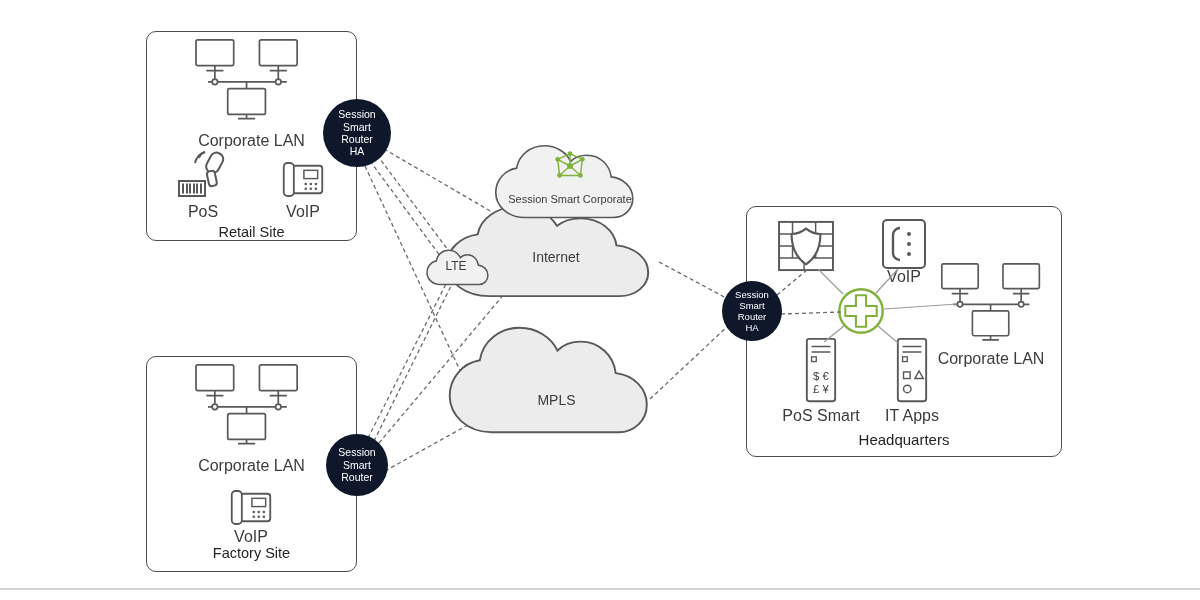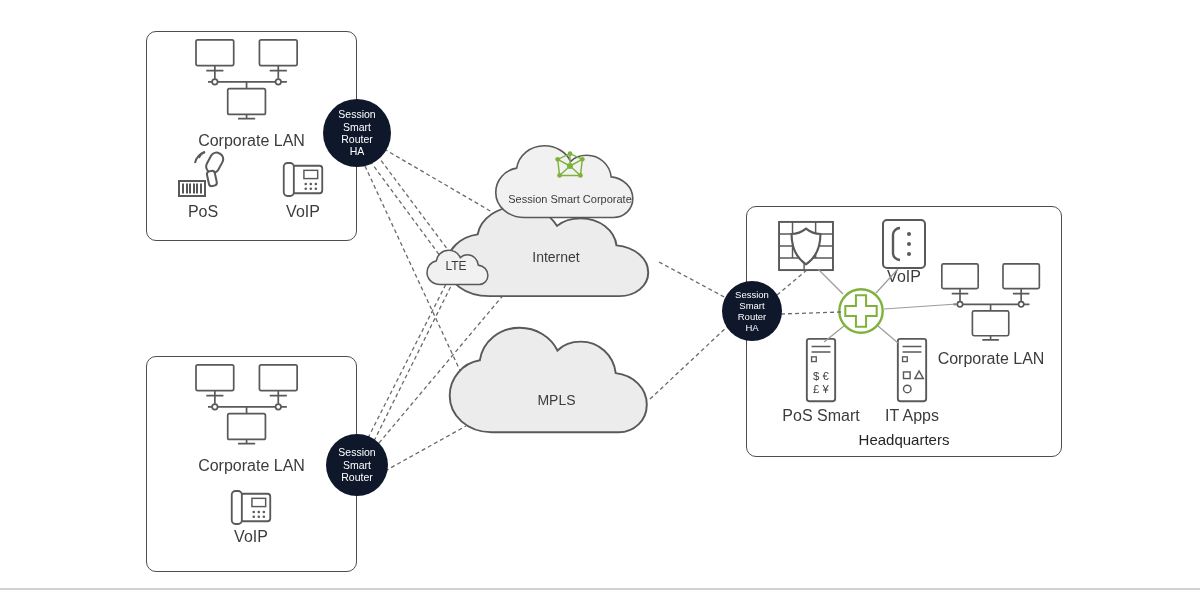--- a/index.html
+++ b/index.html
@@ -87,20 +87,21 @@
         <circle cx="27" cy="26" r="1.4"></circle>
           <circle cx="32.5" cy="26" r="1.4"></circle>
           <circle cx="38" cy="26" r="1.4"></circle>
         <circle cx="27" cy="31" r="1.4"></circle>
           <circle cx="32.5" cy="31" r="1.4"></circle>
           <circle cx="38" cy="31" r="1.4"></circle>
       </g>
     </svg>
     <div class="lbl" style="left:113px;top:172px;width:86px;">VoIP</div>
 
+    <div class="lbl title" style="left:0;top:192px;width:100%;">Retail Site</div>
   </div>
 
   <div class="panel" style="left:146px;top:356px;width:209px;height:214px;">
     <svg class="icon" style="left:42px;top:7px;" width="116" height="84" viewBox="0 0 135 98">
       <g stroke="#58595b" stroke-width="2">
         <rect x="8" y="1" width="44" height="30" rx="2" fill="#fff"></rect>
         <rect x="82" y="1" width="44" height="30" rx="2" fill="#fff"></rect>
         <path d="M30 31 v6 M20 37 h20 M104 31 v6 M94 37 h20" fill="none"></path>
         <path d="M30 37 v9.5 M104 37 v9.5 M22 50 h92 M67 50 v8" fill="none"></path>
         <circle cx="30" cy="50" r="3.2" fill="#fff"></circle>
@@ -119,20 +120,21 @@
         <circle cx="27" cy="26" r="1.4"></circle>
           <circle cx="32.5" cy="26" r="1.4"></circle>
           <circle cx="38" cy="26" r="1.4"></circle>
         <circle cx="27" cy="31" r="1.4"></circle>
           <circle cx="32.5" cy="31" r="1.4"></circle>
           <circle cx="38" cy="31" r="1.4"></circle>
       </g>
     </svg>
     <div class="lbl" style="left:61px;top:172px;width:86px;">VoIP</div>
 
+    <div class="lbl title" style="left:0;top:188px;width:100%;">Factory Site</div>
   </div>
 
   <div class="panel" style="left:746px;top:206px;width:314px;height:249px;">
     <svg class="icon" style="left:30px;top:13px;" width="58" height="52" viewBox="0 0 60 54">
       <rect x="2" y="2" width="56" height="50" fill="#fff" stroke="#58595b" stroke-width="2"></rect>
       <g stroke="#58595b" stroke-width="1.5" fill="none">
         <path d="M2 14.5 h56 M2 27 h56 M2 39.5 h56"></path>
         <path d="M16 2 v12.5 M40 2 v12.5 M28 14.5 v12.5 M16 27 v12.5 M40 27 v12.5 M28 39.5 v12.5"></path>
       </g>
       <path d="M30 9 C35 13 41 14.5 45 14.5 C45 29 39 40 30 46 C21 40 15 29 15 14.5 C19 14.5 25 13 30 9 Z" fill="#fff" stroke="#58595b" stroke-width="2.2"></path>

